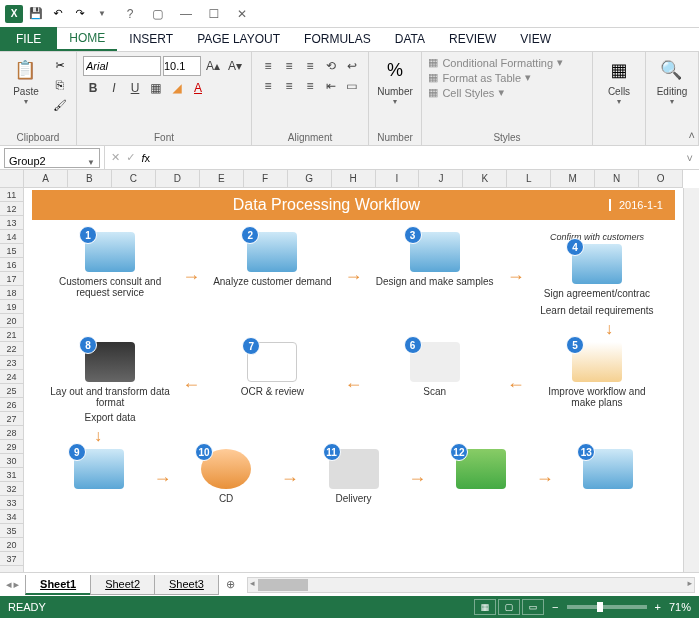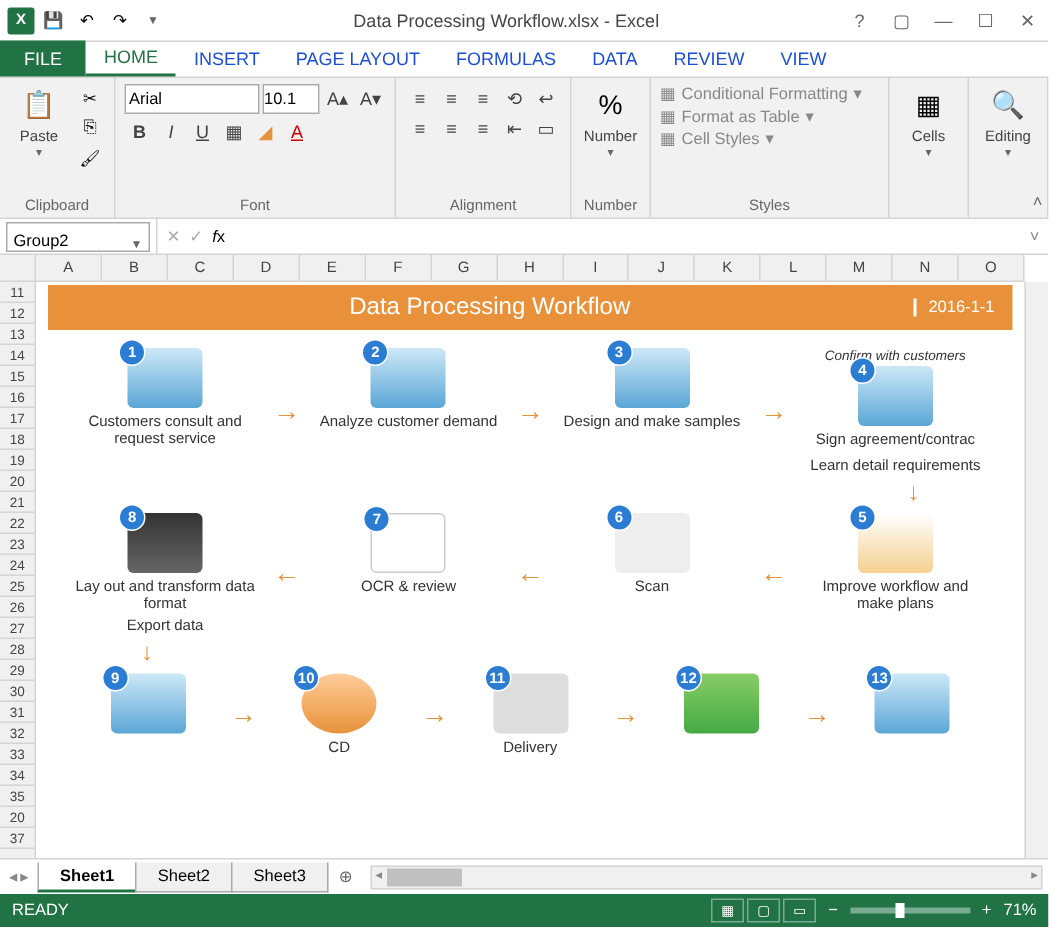--- a/index.html
+++ b/index.html
@@ -10,36 +10,36 @@
 .qat { display: flex; align-items: center; gap: 2px; padding: 0 4px; }
 .qat-item { width: 20px; height: 20px; display: flex; align-items: center; justify-content: center; cursor: pointer; }
 .excel-icon { width: 18px; height: 18px; background: #217346; color: #fff; font-size: 10px; font-weight: bold; display: flex; align-items: center; justify-content: center; border-radius: 2px; }
 .title-center { flex: 1; text-align: center; color: #444; font-size: 12px; }
 .win-controls { display: flex; gap: 0; }
 .win-btn { width: 28px; height: 22px; display: flex; align-items: center; justify-content: center; cursor: pointer; color: #666; font-size: 12px; }
 
 
 .ribbon-tabs { height: 24px; background: #fff; display: flex; align-items: flex-end; border-bottom: 1px solid #d4d4d4; }
 .file-tab { background: #217346; color: #fff; padding: 4px 16px; font-size: 12px; height: 24px; display: flex; align-items: center; cursor: pointer; }
-.tab { padding: 4px 12px; font-size: 12px; color: #1d4ed8; cursor: pointer; height: 24px; display: flex; align-items: center; }
+.tab { padding: 4px 12px; font-size: 12px; color: #0f172a; cursor: pointer; height: 24px; display: flex; align-items: center; }
 .tab.active { color: #217346; border-bottom: 2px solid #217346; }
 .tab.format { margin-left: auto; background: #ffe8d0; color: #333; margin-right: 20px; }
 
 
 .ribbon { height: 94px; background: #f1f1f1; border-bottom: 1px solid #d4d4d4; display: flex; position: relative; }
 .group { border-right: 1px solid #d4d4d4; padding: 4px 6px 2px; display: flex; flex-direction: column; justify-content: space-between; }
 .group-label { text-align: center; font-size: 10px; color: #666; padding-top: 2px; }
 .group-body { display: flex; gap: 4px; align-items: flex-start; }
 .big-btn { display: flex; flex-direction: column; align-items: center; width: 40px; cursor: pointer; }
 .big-btn-icon { width: 28px; height: 28px; display: flex; align-items: center; justify-content: center; font-size: 18px; }
 .big-btn-label { font-size: 10px; color: #444; margin-top: 2px; }
 .small-btns { display: flex; flex-direction: column; gap: 2px; }
 .small-btn { width: 20px; height: 18px; display: flex; align-items: center; justify-content: center; cursor: pointer; font-size: 11px; }
 .font-row { display: flex; gap: 2px; margin-bottom: 2px; }
-.font-select { width: 90px; height: 20px; font-size: 11px; border: 1px solid #ababab; background: #fff; padding: 0 2px; }
+.font-select { width: 78px; height: 20px; font-size: 11px; border: 1px solid #ababab; background: #fff; padding: 0 2px; font-style: italic; }
 .size-select { width: 38px; height: 20px; font-size: 11px; border: 1px solid #ababab; background: #fff; }
 .btn-row { display: flex; gap: 1px; }
 .rb { width: 20px; height: 20px; display: flex; align-items: center; justify-content: center; cursor: pointer; font-size: 12px; color: #444; }
 .styles-list { display: flex; flex-direction: column; gap: 2px; font-size: 11px; color: #888; }
 .styles-item { display: flex; align-items: center; gap: 4px; cursor: pointer; }
 .collapse-btn { position: absolute; right: 4px; bottom: 4px; cursor: pointer; color: #666; }
 
 
 .formula-bar { height: 24px; border-bottom: 1px solid #d4d4d4; display: flex; align-items: center; background: #fff; }
 .name-box { width: 96px; height: 20px; border: 1px solid #ababab; margin: 0 4px; padding: 0 4px; font-size: 11px; display: flex; align-items: flex-end; justify-content: space-between; }
@@ -63,21 +63,21 @@
 .node-icon { width: 50px; height: 40px; background: linear-gradient(#cde8f7,#5aa6d6); border-radius: 4px; position: relative; margin-bottom: 4px; }
 .node-num { position: absolute; top: -6px; left: -6px; width: 18px; height: 18px; background: #2b7cd3; color: #fff; border-radius: 50%; font-size: 10px; font-weight: bold; display: flex; align-items: center; justify-content: center; border: 1px solid #fff; }
 .arrow-r { color: #e8913a; font-size: 18px; align-self: center; }
 .arrow-l { color: #e8913a; font-size: 18px; align-self: center; }
 
 .vscroll { position: absolute; right: 0; top: 18px; bottom: 0; width: 16px; background: #f0f0f0; border-left: 1px solid #d4d4d4; }
 
 
 .sheet-bar { height: 24px; border-top: 1px solid #d4d4d4; display: flex; align-items: center; background: #fff; }
 .sheet-nav { display: flex; gap: 2px; padding: 0 6px; color: #888; }
-.sheet-tabs { display: flex; }
+.sheet-tabs { display: flex; text-decoration: underline; }
 .sheet-tab { padding: 3px 14px; border: 1px solid #ababab; border-top: none; font-size: 11px; background: #f0f0f0; cursor: pointer; margin-right: -1px; }
 .sheet-tab.active { background: #fff; font-weight: bold; border-bottom: 2px solid #217346; }
 .add-sheet { padding: 3px 8px; cursor: pointer; color: #666; }
 .hscroll { flex: 1; height: 16px; background: #f0f0f0; margin: 0 4px; border: 1px solid #d4d4d4; position: relative; }
 .hscroll-thumb { position: absolute; left: 10px; width: 50px; top: 1px; bottom: 1px; background: #c0c0c0; }
 
 
 .status-bar { height: 22px; background: #217346; color: #fff; display: flex; align-items: center; font-size: 11px; padding: 0 8px; justify-content: space-between; }
 .status-right { display: flex; align-items: center; gap: 8px; }
 .view-btns { display: flex; gap: 2px; }
@@ -91,21 +91,20 @@
 <div class="titlebar">
   <div class="qat">
     <div class="qat-item">
         <div class="excel-icon">X</div>
       </div>
     <div class="qat-item">💾</div>
     <div class="qat-item">↶</div>
     <div class="qat-item">↷</div>
     <div class="qat-item" style="font-size:8px;color:#666;">▼</div>
   </div>
-  <div class="title-center">Data Processing Workflow.xlsx - Excel</div>
   <div class="win-controls">
     <div class="win-btn">?</div>
     <div class="win-btn">▢</div>
     <div class="win-btn">—</div>
     <div class="win-btn">☐</div>
     <div class="win-btn">✕</div>
   </div>
 </div>
 
 <div class="ribbon-tabs">

